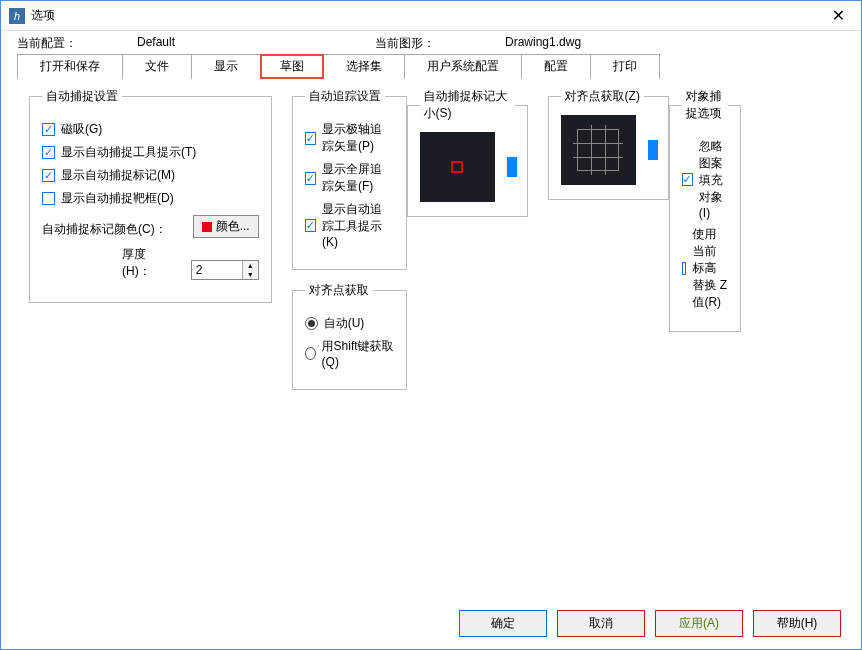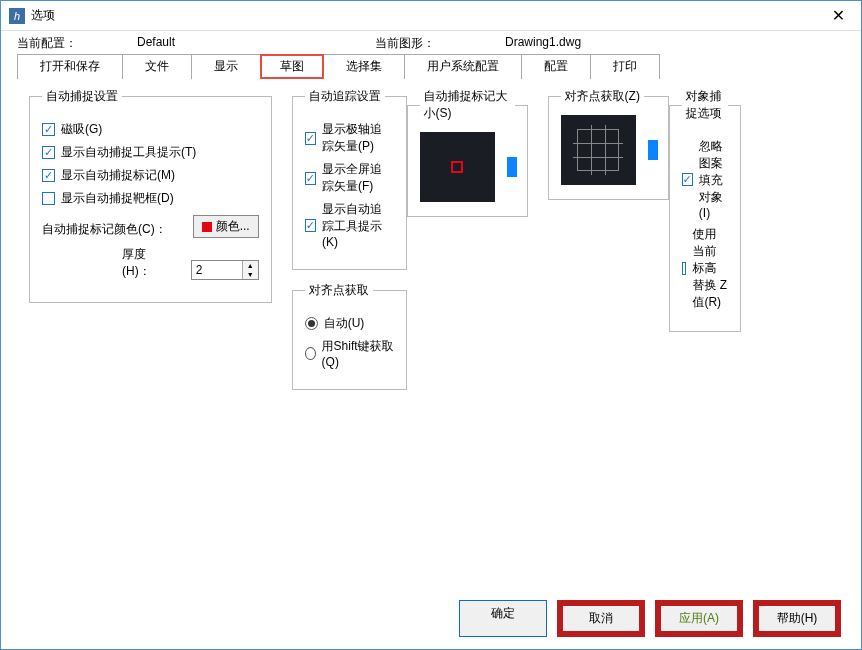--- a/index.html
+++ b/index.html
@@ -41,21 +41,21 @@
 .aperture-grid .v1, .aperture-grid .v2, .aperture-grid .h1, .aperture-grid .h2 { position: absolute; background: #888; }
 .aperture-grid .v1 { left: 14px; top: -4px; width: 1px; height: 50px; }
 .aperture-grid .v2 { left: 28px; top: -4px; width: 1px; height: 50px; }
 .aperture-grid .h1 { top: 14px; left: -4px; height: 1px; width: 50px; }
 .aperture-grid .h2 { top: 28px; left: -4px; height: 1px; width: 50px; }
 .aperture-grid .box { position: absolute; border: 1px solid #888; top: 0; left: 0; right: 0; bottom: 0; }
 .slider-area { display: flex; align-items: center; gap: 12px; }
 .slider { flex: 1; height: 4px; background: #ddd; position: relative; margin-right: 8px; }
 .thumb { position: absolute; top: -8px; width: 10px; height: 20px; background: #0a84ff; }
 .footer { display: flex; justify-content: flex-end; gap: 10px; padding: 8px 20px 12px; }
-.btn { min-width: 88px; padding: 4px 12px; border: 6px solid #b91c1c; background: #f0f0f0; text-align: center; cursor: pointer; }
+.btn { min-width: 88px; padding: 4px 12px; border: 1px solid #b91c1c; background: #f0f0f0; text-align: center; cursor: pointer; }
 .btn.primary { border: 1px solid #0a6bd6; }
 .btn.disabled { color: #4d7c0f; }
 </style>
 </head>
 <body>
 
 <div class="window">
   <div class="titlebar">
     <div class="titlebar-left">
       <div class="app-icon">h</div>

